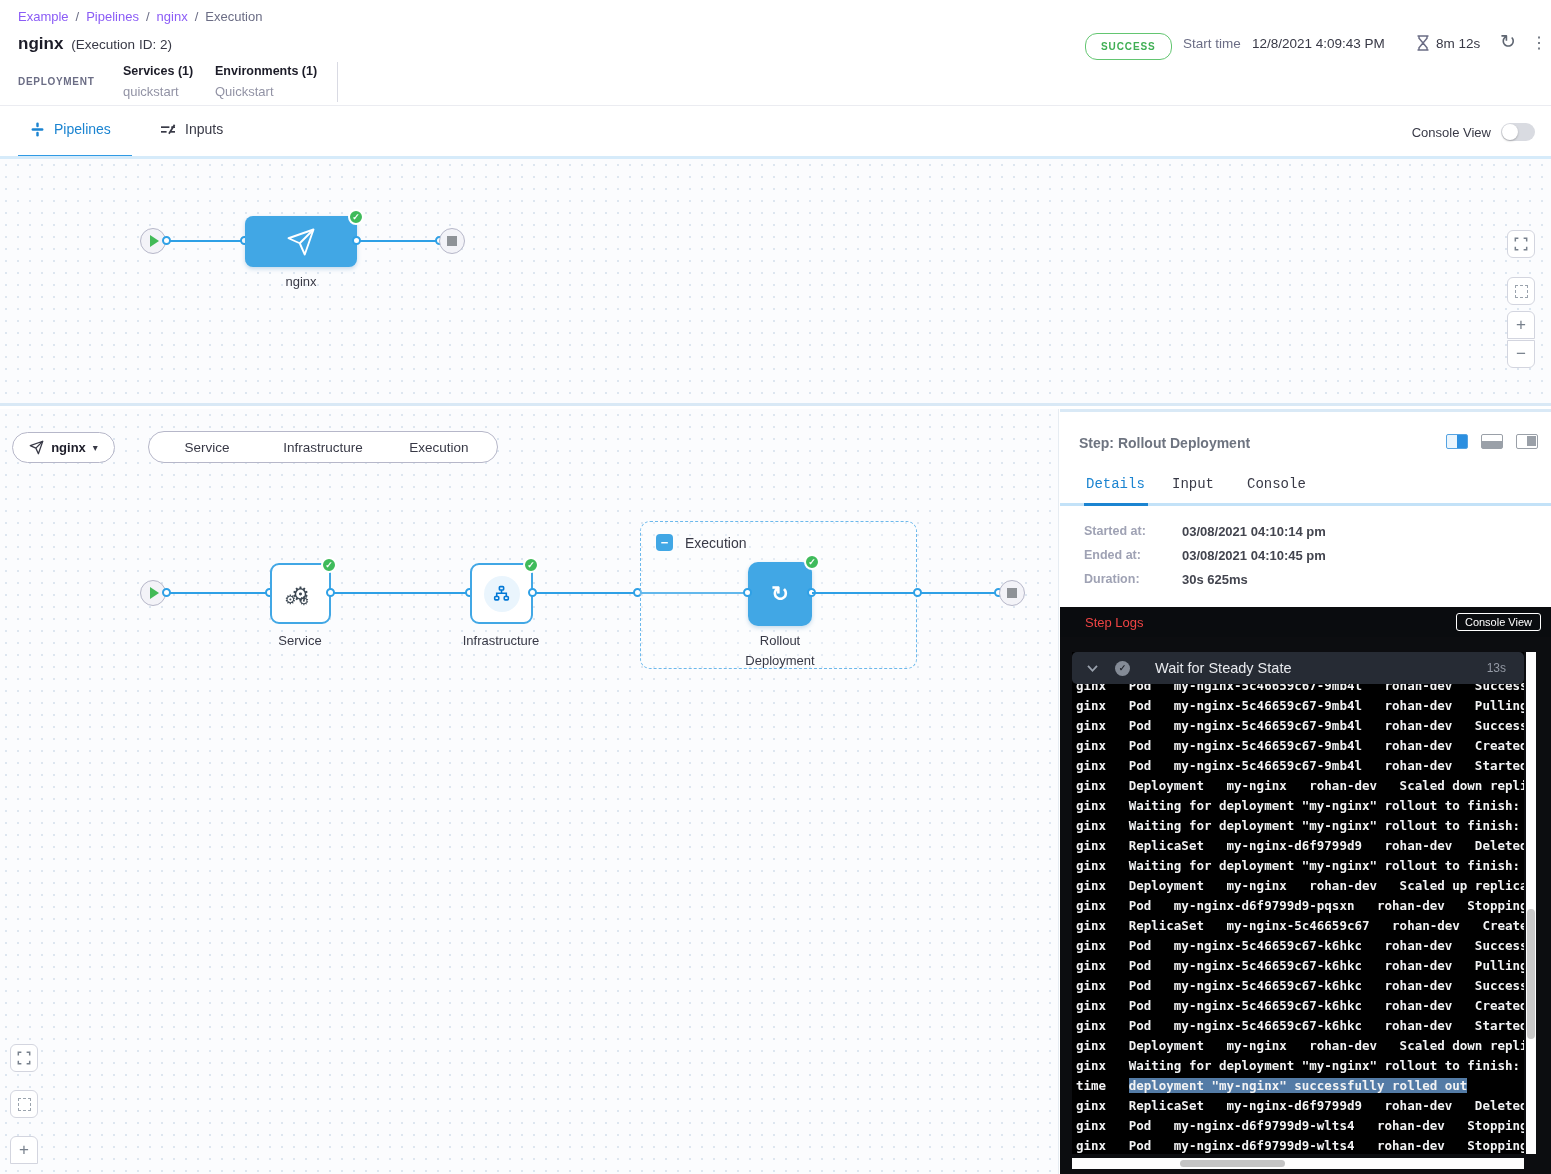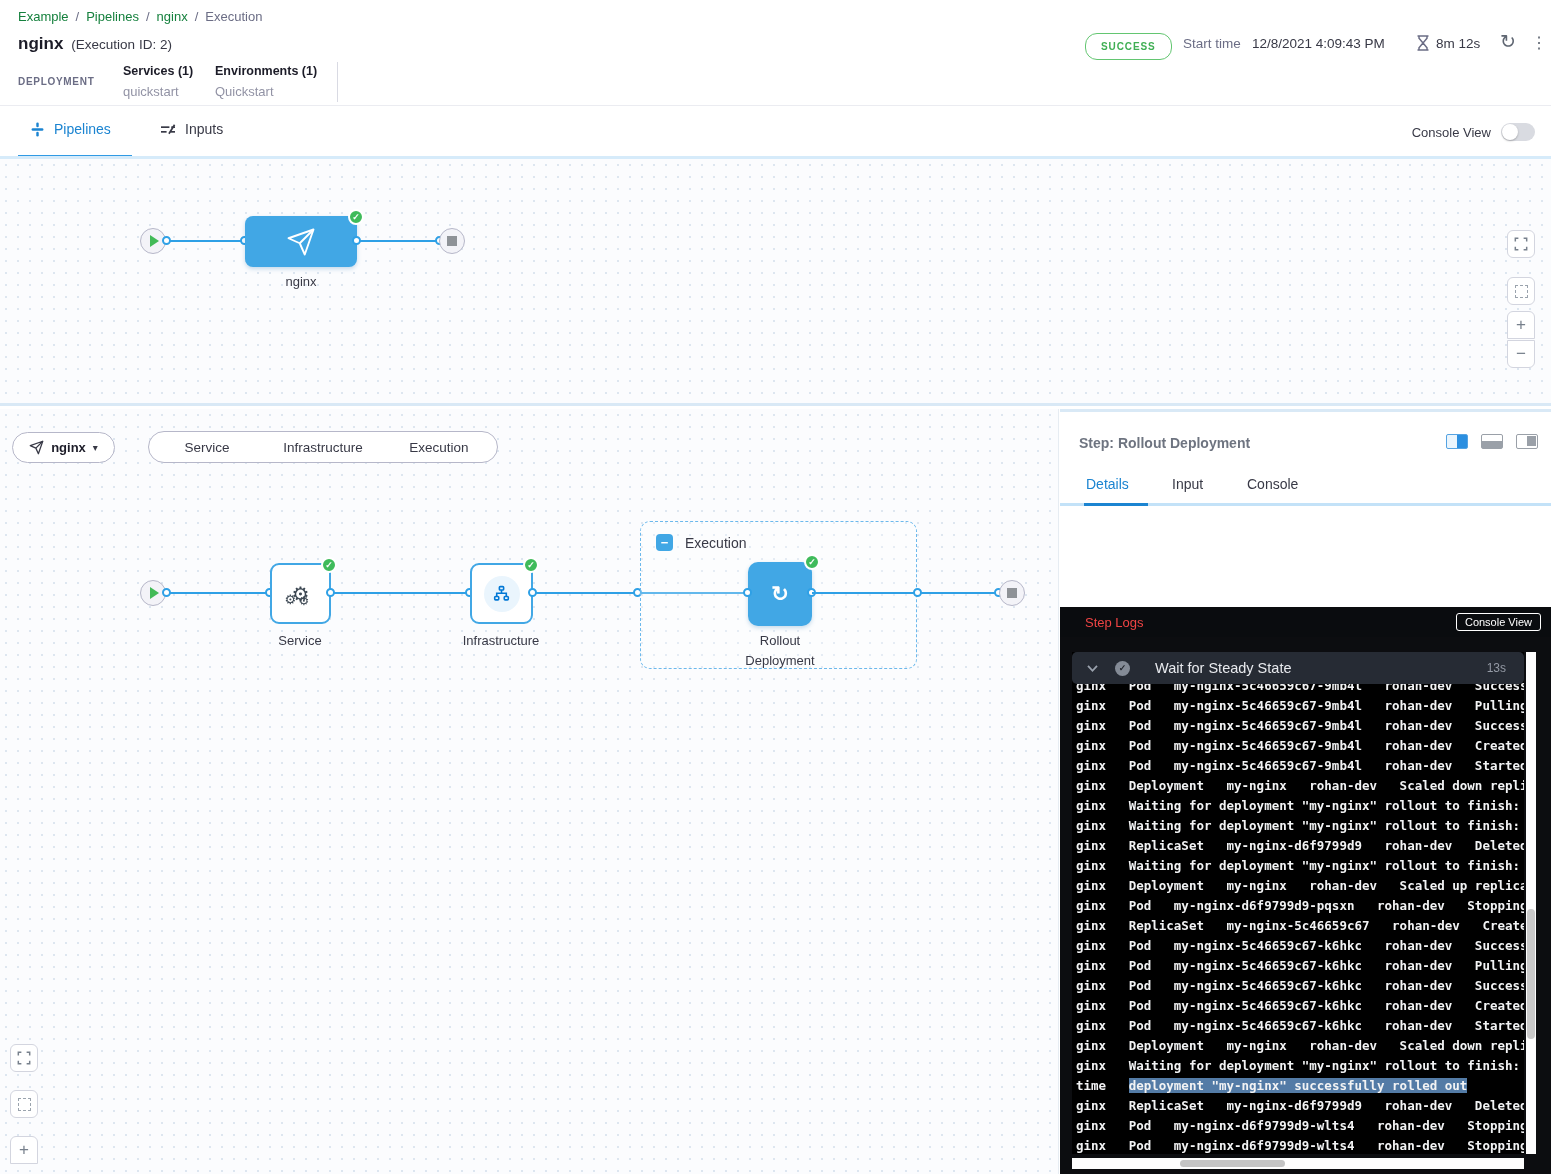--- a/index.html
+++ b/index.html
@@ -2,21 +2,21 @@
 <html><head>
 <meta charset="utf-8">
 <style>
   * { box-sizing: border-box; margin: 0; padding: 0; }
   html,body { width:1551px; height:1174px; overflow:hidden; }
   body { font-family:"Liberation Sans", sans-serif; background:#fff; position:relative; color:#383946; }
 
   
   .page-header { position:absolute; left:0; top:0; width:1551px; height:106px; background:#fff; border-bottom:1px solid #ebecf1; }
   .breadcrumb { position:absolute; left:18px; top:9px; font-size:13px; }
-  .breadcrumb a { color:#15803d; text-decoration:none; }
+  .breadcrumb a { color:#8b5cf6; text-decoration:none; }
   .crumb-sep { color:#6b6d85; margin:0 7px; }
   .crumb-current { color:#6b6d85; }
   .title-row { position:absolute; left:18px; top:34px; }
   .exec-title { font-size:17px; font-weight:bold; color:#1c1c28; display:inline; }
   .exec-sub { font-size:13.5px; color:#383946; margin-left:8px; }
   .status-pill { position:absolute; left:1085px; top:33px; border:1.5px solid #63c671; border-radius:12px; padding:7px 15px; color:#3fae53; font-size:10px; font-weight:bold; letter-spacing:.9px; background:#fff; }
   .start-time-label { position:absolute; left:1183px; top:36px; font-size:13.5px; color:#6b6d85; }
   .start-time-value { position:absolute; left:1252px; top:36px; font-size:13.5px; color:#383946; }
   .hourglass { position:absolute; left:1416px; top:35px; color:#6b6d85; }
   .duration-value { position:absolute; left:1436px; top:36px; font-size:13.5px; color:#383946; }
@@ -79,21 +79,21 @@
   .stage-pills span { flex:1; text-align:center; font-size:13.5px; color:#383946; cursor:pointer; }
 
   
   .right-panel { position:absolute; left:1060px; top:0; width:491px; height:688px; background:#fff; border-top:3px solid #d9e9f6; }
   .step-title { position:absolute; left:19px; top:23px; font-size:14px; font-weight:bold; color:#6e7480; }
   .layout-icons { position:absolute; right:13px; top:22px; display:flex; gap:13px; align-items:center; }
   .li-split { width:22px; height:15px; border:1.5px solid #55a3e2; border-radius:2px; background:linear-gradient(to right,#eaf5fd 50%,#2b8fe0 50%); cursor:pointer; }
   .li-bottom { width:22px; height:15px; border:1.5px solid #9aa0a8; border-radius:2px; background:linear-gradient(to bottom,#fff 45%,#9aa0a8 45%); cursor:pointer; }
   .li-right { width:22px; height:15px; border:1.5px solid #9aa0a8; border-radius:2px; position:relative; cursor:pointer; }
   .li-right::after { content:""; position:absolute; right:1px; top:1px; width:9px; height:10px; background:#9aa0a8; }
-  .detail-tabs { position:absolute; left:0; top:64px; width:491px; height:32px; }
+  .detail-tabs { position:absolute; left:0; top:64px; width:491px; height:32px;font-family:Liberation Mono, monospace; }
   .detail-tabs .t { position:absolute; top:0; font-size:14px; cursor:pointer; color:#383946; }
   .detail-tabs .t.active { color:#1b84d1; }
   .detail-tabs .active-line { position:absolute; left:24px; top:27px; width:64px; height:2.5px; background:#1b84d1; z-index:2; }
   .detail-tabs .full-line { position:absolute; left:0; top:27px; width:491px; height:2.5px; background:#c3e2f8; }
   .detail-rows { position:absolute; left:24px; top:112px; }
   .detail-row { display:flex; margin-bottom:9px; }
   .detail-row .dl { width:98px; font-size:12.5px; color:#9fa2b4; font-weight:bold; }
   .detail-row .dv { font-size:13px; color:#43454f; font-weight:bold; }
 
   
@@ -317,20 +317,34 @@
       <div class="li-split"></div>
       <div class="li-bottom"></div>
       <div class="li-right"></div>
     </div>
     <div class="detail-tabs">
       <span class="t active" style="left:26px;">Details</span>
       <span class="t" style="left:112px;">Input</span>
       <span class="t" style="left:187px;">Console</span>
       <div class="active-line"></div>
       <div class="full-line"></div>
+    </div>
+    <div class="detail-rows">
+      <div class="detail-row">
+        <span class="dl">Started at:</span>
+        <span class="dv">03/08/2021 04:10:14 pm</span>
+      </div>
+      <div class="detail-row">
+        <span class="dl">Ended at:</span>
+        <span class="dv">03/08/2021 04:10:45 pm</span>
+      </div>
+      <div class="detail-row">
+        <span class="dl">Duration:</span>
+        <span class="dv">30s 625ms</span>
+      </div>
     </div>
 
     <div class="steplogs-bar">
       <span class="steplogs-title">Step Logs</span>
       <button class="console-view-btn">Console View</button>
     </div>
     <div class="log-area">
       <div class="log-box">
         <div class="log-group-head">
           <span class="lg-chev">

